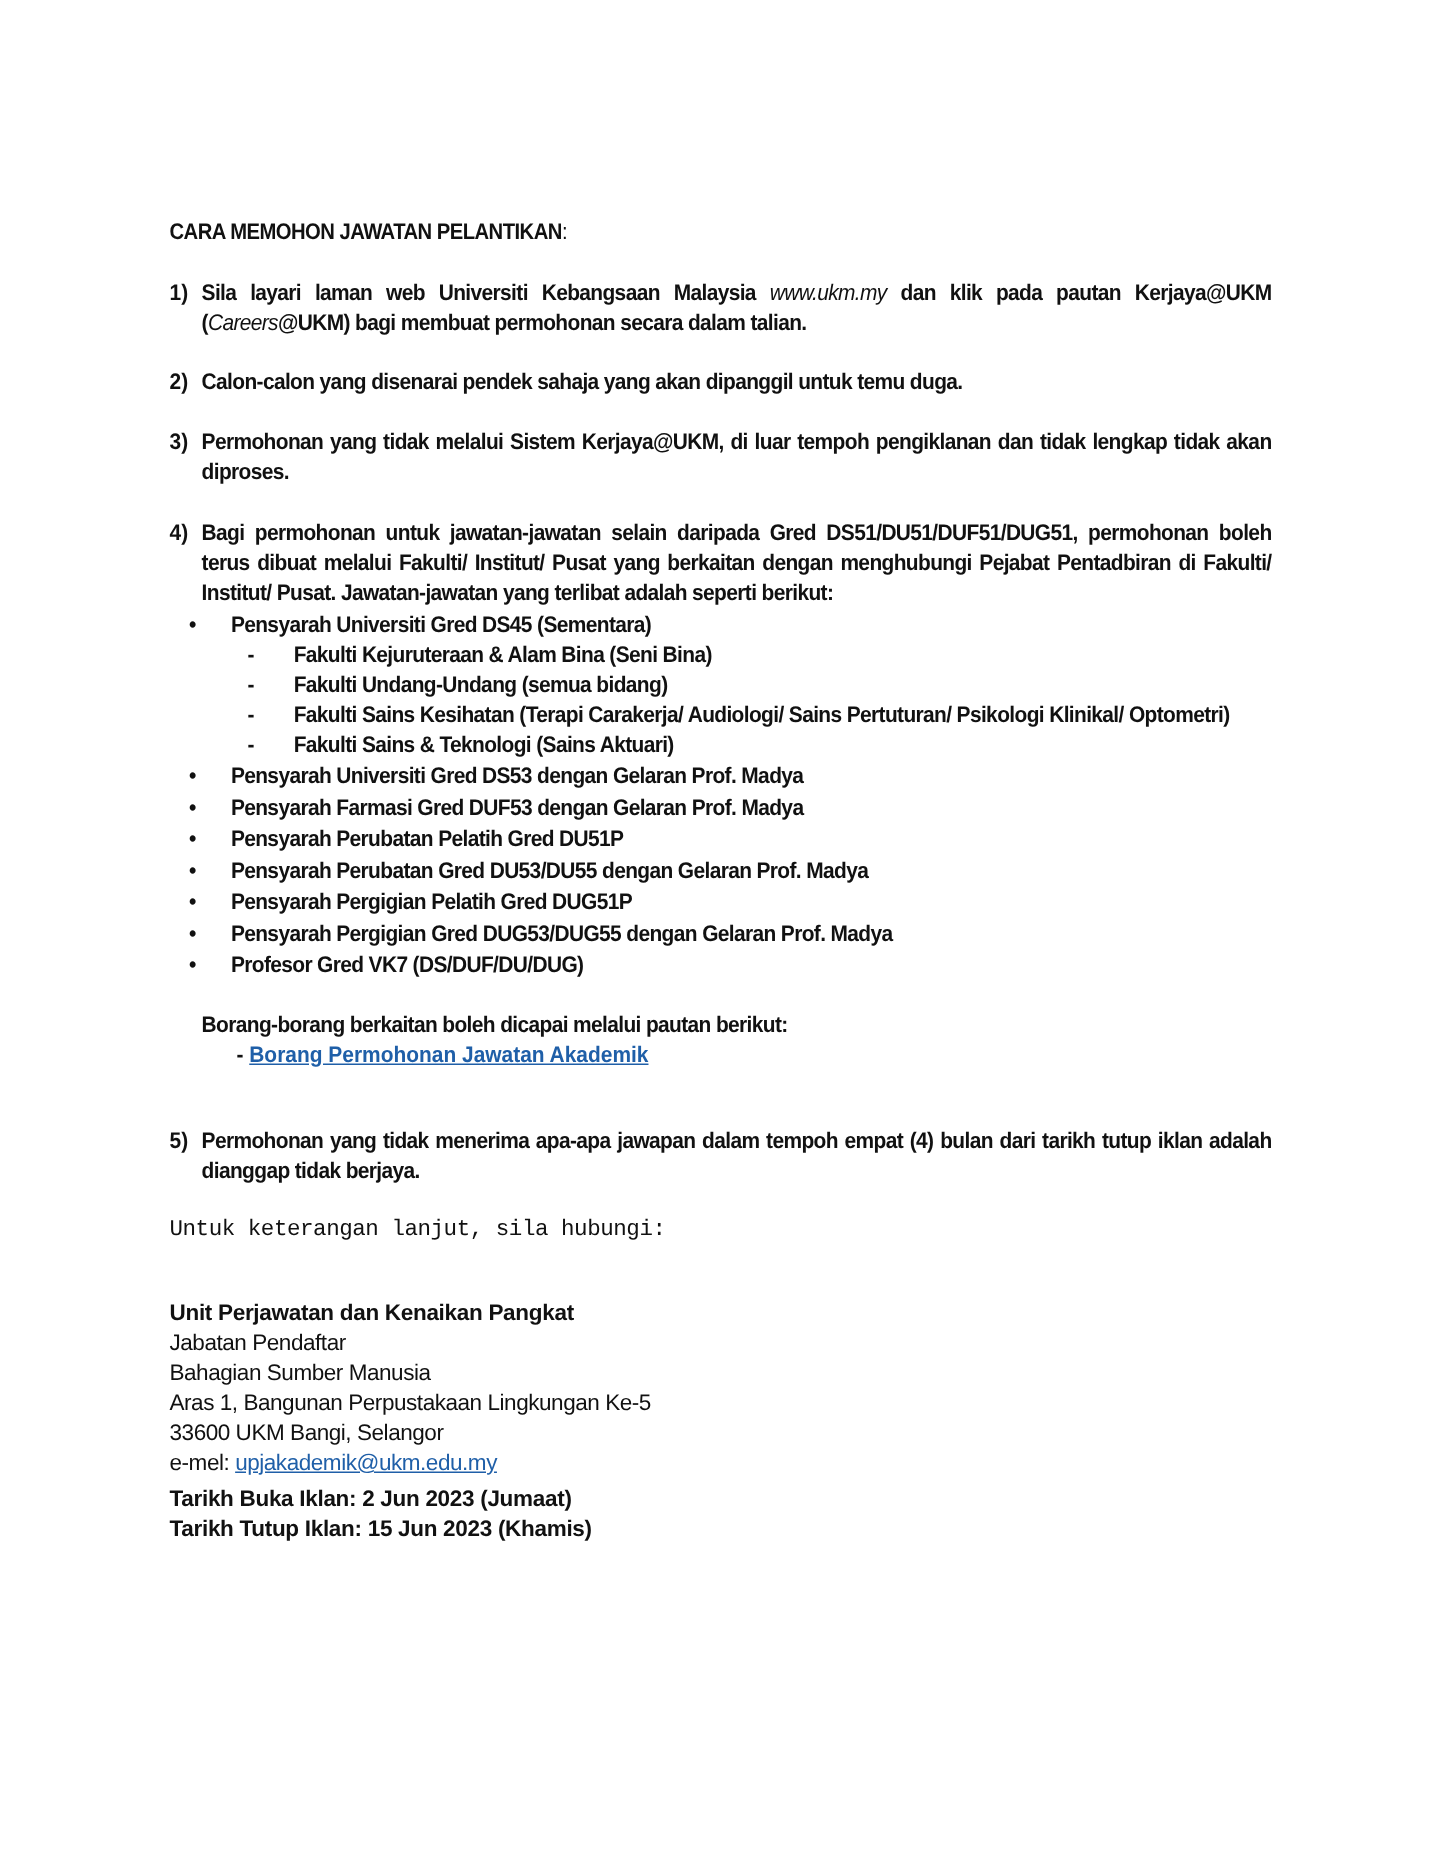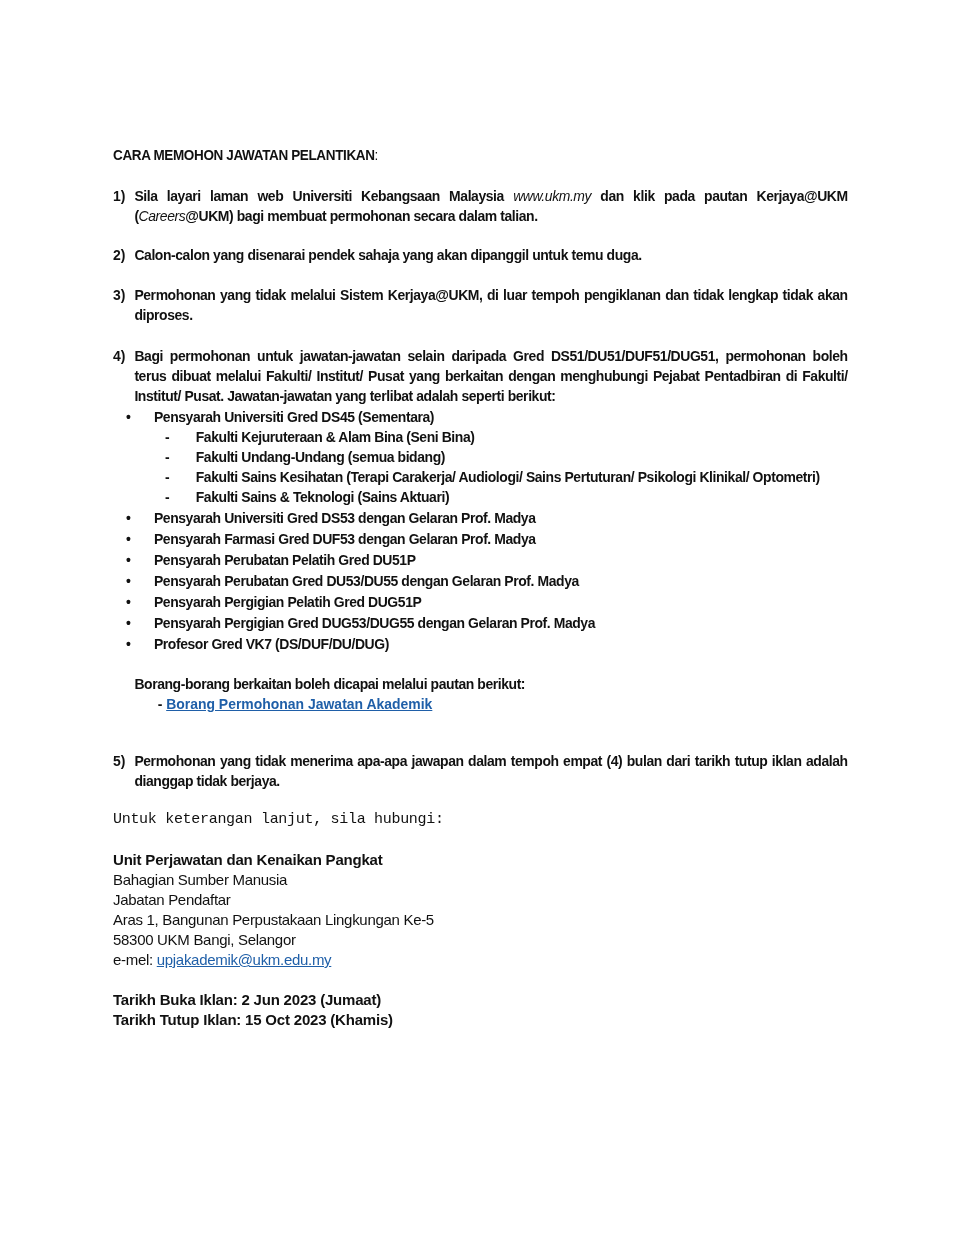--- a/index.html
+++ b/index.html
@@ -2,21 +2,21 @@
 <html><head>
   <meta charset="utf-8">
   <style>
     html, body { margin: 0; padding: 0; background: #ffffff; }
     body {
       width: 960px; height: 1242px; position: relative; overflow: hidden;
       font-family: "Liberation Sans", sans-serif;
       color: #111111;
     }
     .page { position: absolute; left: 113px; top: 0; width: 735px; }
-    .b { font-weight: bold; }
+    .b { font-weight: bold; margin-top: 16px; }
     .heading { position: absolute; top: 146px; left: 0; font-size: 15px; font-weight: bold; letter-spacing: -0.4px; transform: scaleX(0.9); transform-origin: left; }
     .heading .colon { font-weight: normal; }
     .item { position: absolute; left: 0; width: 735px; font-size: 15px; line-height: 20px; font-weight: bold; }
     .item .num { position: absolute; left: 0; top: 0; width: 22px; }
     .item .txt { margin-left: 23px; text-align: justify; letter-spacing: -0.45px; word-spacing: 0px; }
     .item .txt i { font-weight: normal; font-style: italic; }
     .bullets { list-style: none; margin: 0; padding: 0; }
     .bullet { position: relative; padding-left: 44px; line-height: 21px; letter-spacing: -0.45px; }
     .bullet .dot { position: absolute; left: 14px; top: 0; }
     .subs { margin: 0; padding: 0; list-style: none; }
@@ -84,25 +84,25 @@
 
   <div class="item" style="top:751px; transform:scaleX(0.93); transform-origin:left; width:790px;">
     <span class="num">5)</span>
     <div class="txt">Permohonan yang tidak menerima apa-apa jawapan dalam tempoh empat (4) bulan dari tarikh tutup iklan adalah dianggap tidak berjaya.</div>
   </div>
 
   <div class="plain" style="top:810px;font-family:Liberation Mono, monospace;">Untuk keterangan lanjut, sila hubungi:</div>
 
   <div class="contact">
     <div class="b">Unit Perjawatan dan Kenaikan Pangkat</div>
+    <div>Jabatan Pendaftar</div>
     <div>Bahagian Sumber Manusia</div>
-    <div>Jabatan Pendaftar</div>
     <div>Aras 1, Bangunan Perpustakaan Lingkungan Ke-5</div>
-    <div>58300 UKM Bangi, Selangor</div>
+    <div>33600 UKM Bangi, Selangor</div>
     <div><span>e-mel: </span><a href="#">upjakademik@ukm.edu.my</a></div>
   </div>
 
   <div class="dates">
     <div>Tarikh Buka Iklan: 2 Jun 2023 (Jumaat)</div>
-    <div>Tarikh Tutup Iklan: 15 Oct 2023 (Khamis)</div>
+    <div>Tarikh Tutup Iklan: 15 Jun 2023 (Khamis)</div>
   </div>
 
 </div>
 
 </body></html>

